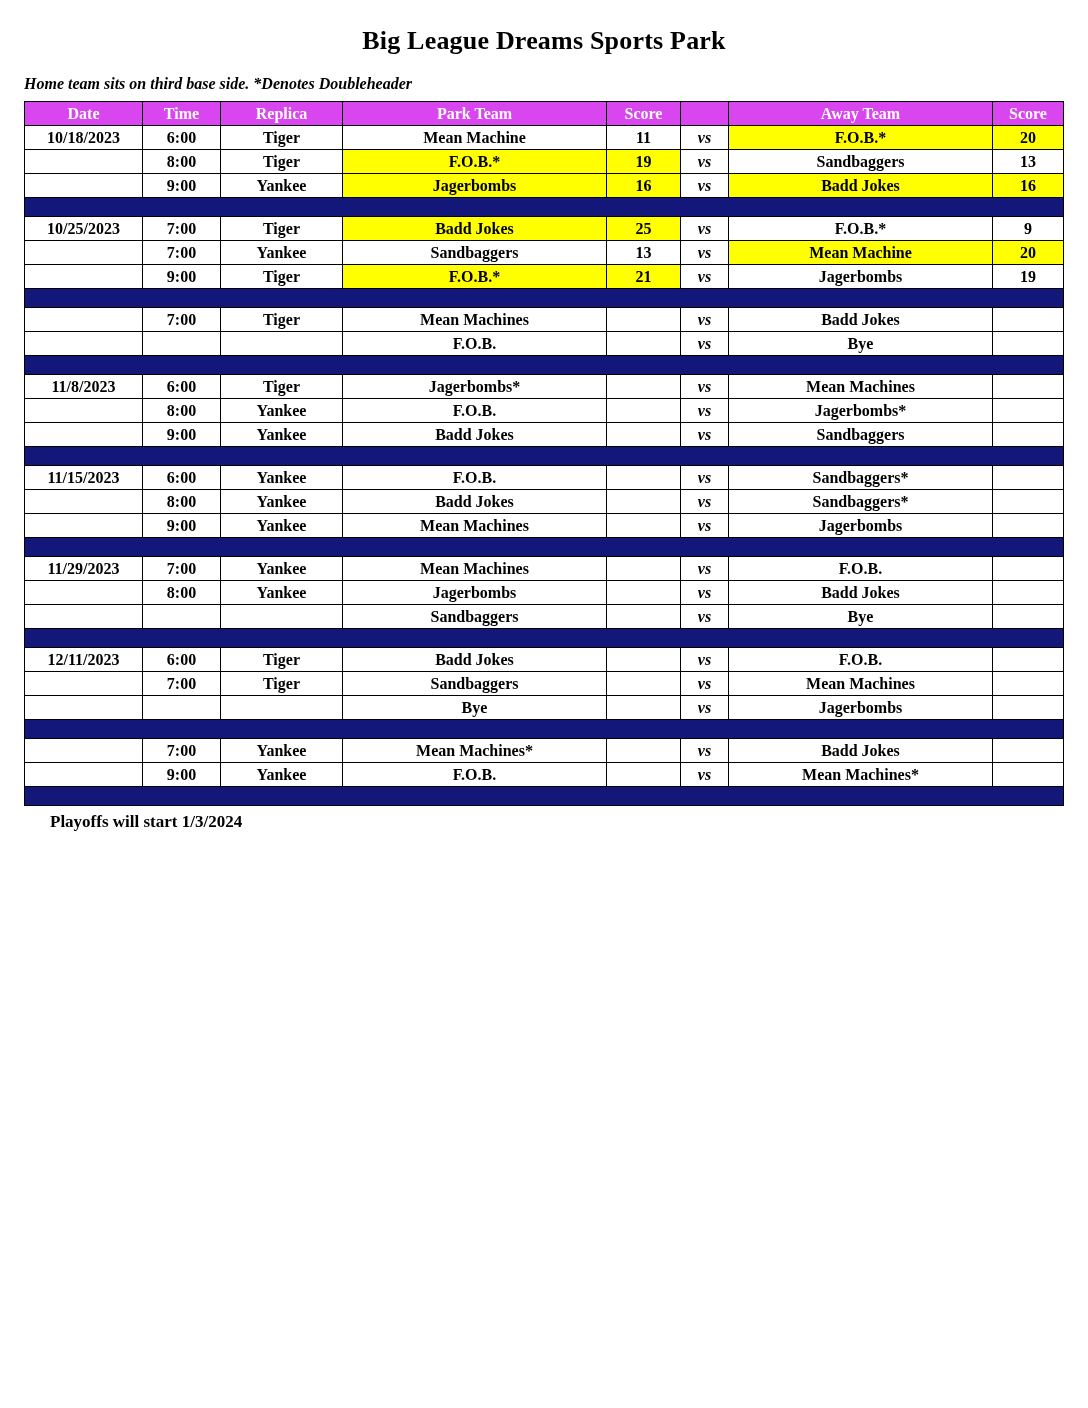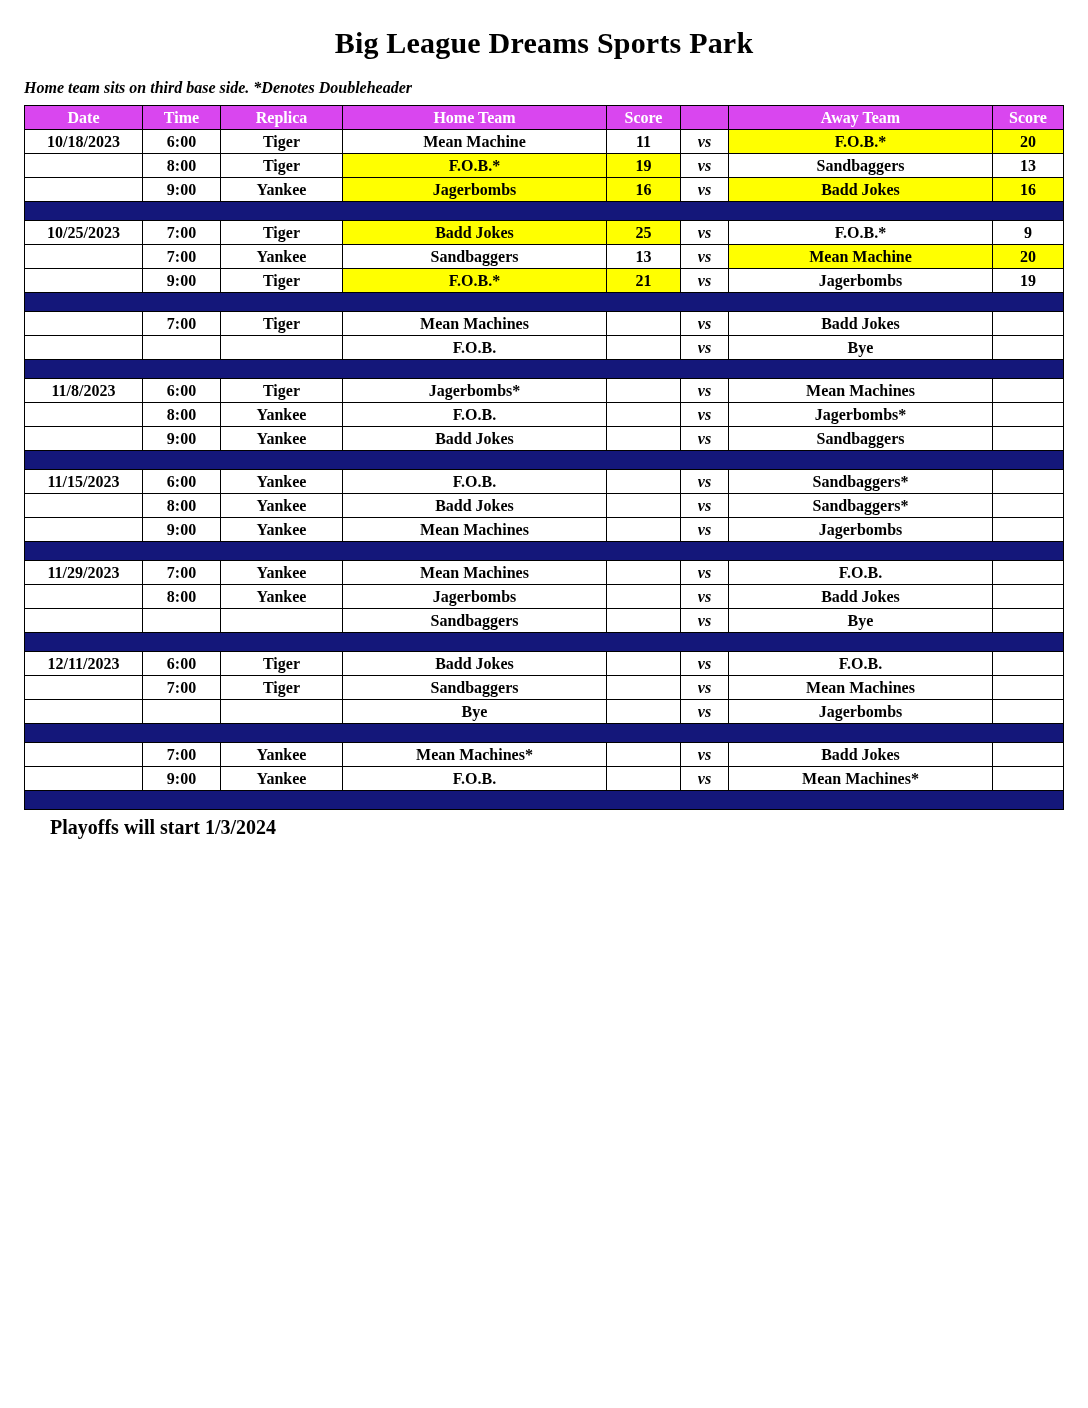--- a/index.html
+++ b/index.html
@@ -17,21 +17,21 @@
     position: relative;
     width: 1088px;
     height: 1408px;
     box-sizing: border-box;
     padding: 22px 24px 0 24px;
   }
   .title {
     text-align: center;
     font-family: "Liberation Serif", serif;
     font-weight: bold;
-    font-size: 30px;
+    font-size: 26px;
     letter-spacing: 0.2px;
     margin: 4px 0 2px 0;
   }
   .subtitle {
     text-align: center;
     font-family: "Liberation Serif", serif;
     font-weight: bold;
     font-size: 23px;
     margin: 2px 0 4px 0;
   }
@@ -86,21 +86,21 @@
     height: 18px;
     line-height: 18px;
     border: 1px solid #000000;
   }
   .hl {
     background: #ffff00;
   }
   .footer {
     font-family: "Liberation Serif", serif;
     font-weight: bold;
-    font-size: 20px;
+    font-size: 17px;
     margin: 6px 0 0 26px;
   }
 </style>
 </head>
 <body>
 
 <div class="page">
 
   <div class="title">Big League Dreams Sports Park</div>
   <div class="note">Home team sits on third base side.  *Denotes Doubleheader</div>
@@ -114,21 +114,21 @@
       <col class="col-score">
       <col class="col-vs">
       <col class="col-away">
       <col class="col-score2">
     </colgroup>
     <thead>
       <tr>
         <th>Date</th>
         <th>Time</th>
         <th>Replica</th>
-        <th>Home Team</th>
+        <th>Park Team</th>
         <th>Score</th>
         <th></th>
         <th>Away Team</th>
         <th>Score</th>
       </tr>
     </thead>
     <tbody id="sched-body">
         <tr>
           <td>10/18/2023</td>
           <td>6:00</td>

